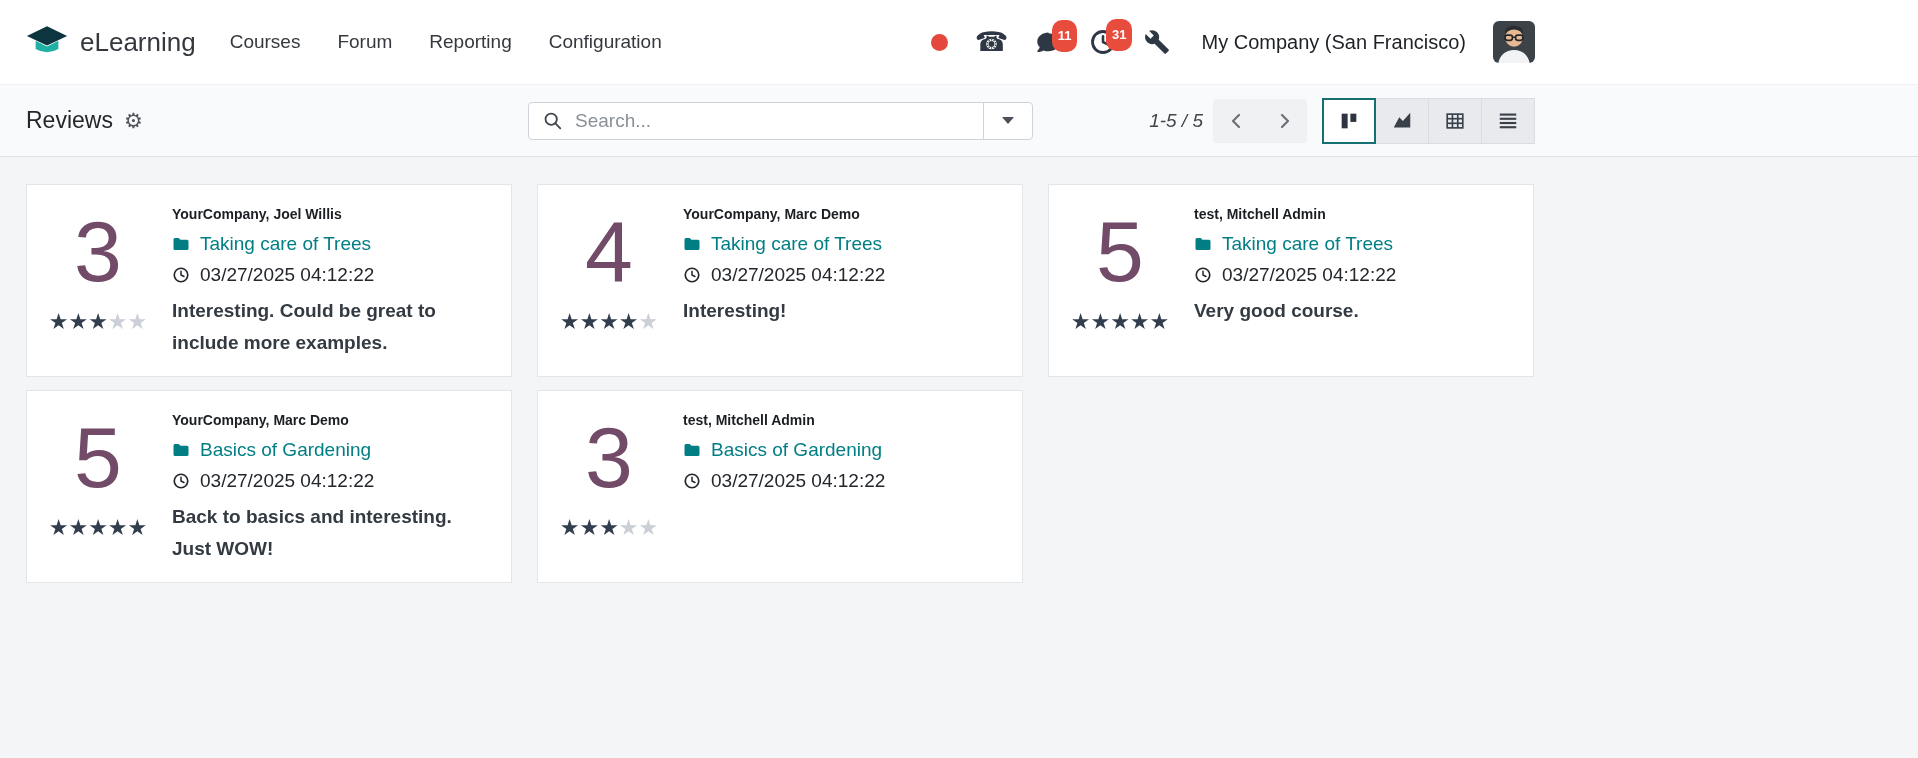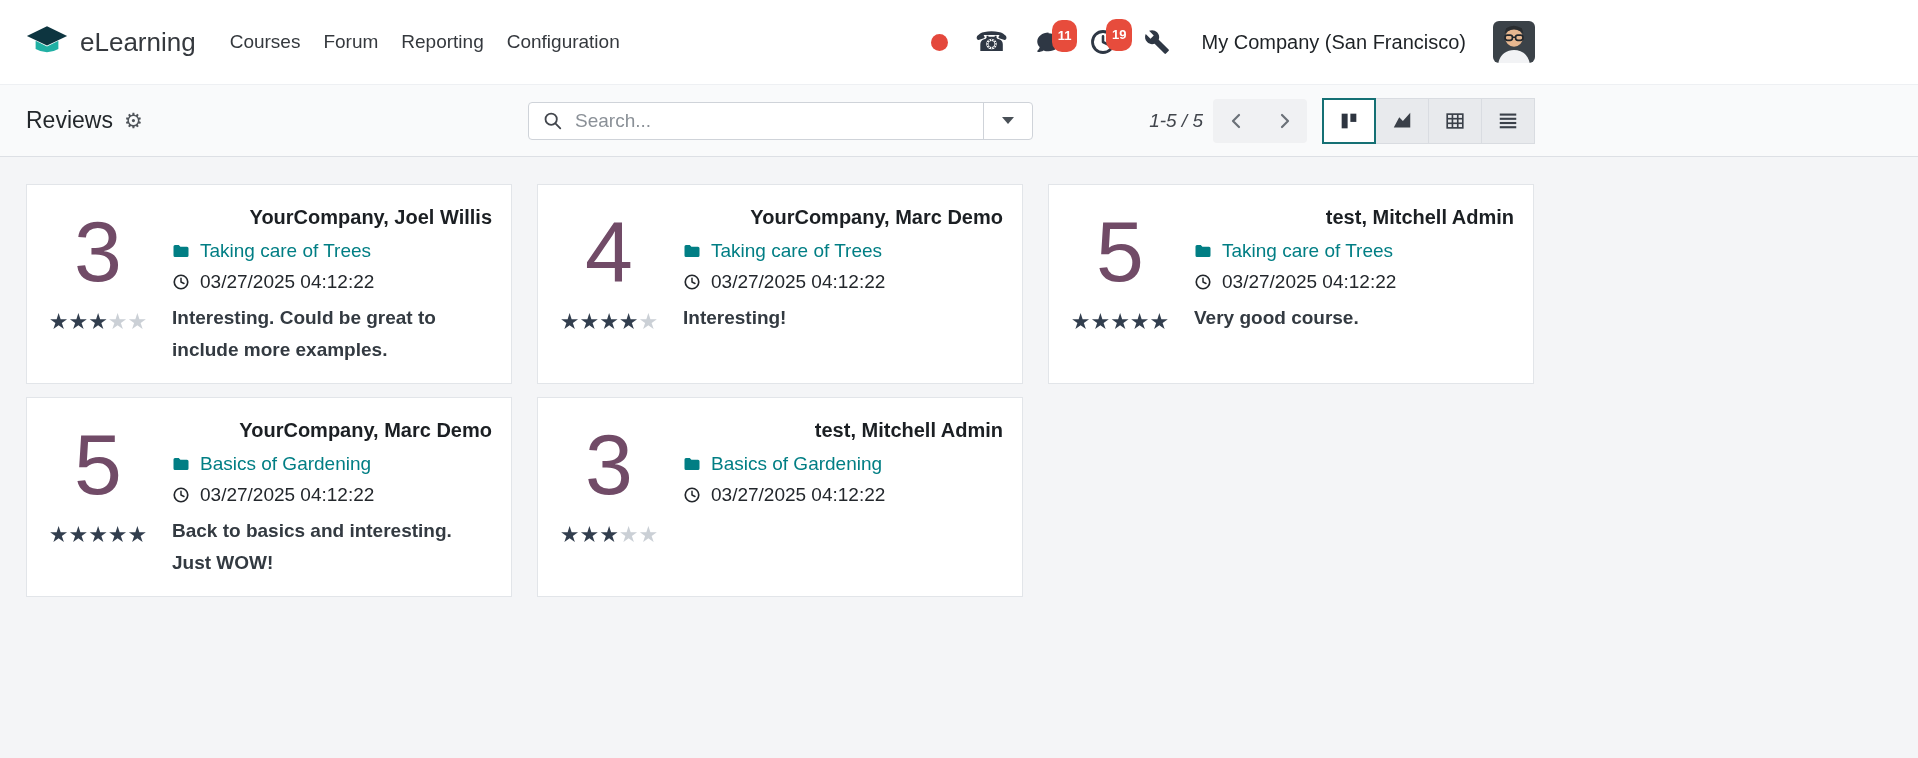--- a/index.html
+++ b/index.html
@@ -11,21 +11,21 @@
     overflow: hidden;
     color: #23272b;
   }
   .container { width: 1561px; padding: 0 26px; }
 
   
   .navbar-row { background: #ffffff; border-bottom: 1px solid #eef0f3; }
   .navbar { display: flex; align-items: center; height: 84px; }
   .brand { display: flex; align-items: center; gap: 12px; cursor: pointer; }
   .brand-name { font-size: 26px; color: #35393e; }
-  .menu { display: flex; gap: 23px; margin-left: 34px; font-size: 19px; color: #35393e; }
+  .menu { display: flex; gap: 37px; margin-left: 34px; font-size: 19px; color: #35393e; }
   .menu-item { cursor: pointer; padding: 6px 0; }
   .systray { margin-left: auto; display: flex; align-items: center; gap: 27px; }
   .systray-item { position: relative; display: inline-flex; align-items: center; justify-content: center; cursor: pointer; }
   .red-dot { width: 17px; height: 17px; border-radius: 50%; background: #e4483c; display: inline-block; }
   .phone-glyph { font-size: 27px; color: #2e3744; line-height: 1; }
   .badge {
     position: absolute; top: -9px; right: -15px;
     background: #e74c3c; color: #fff;
     font-size: 13px; font-weight: 700;
     padding: 8px 6px; border-radius: 10px; line-height: 16px;
@@ -81,21 +81,21 @@
   .card {
     background: #fff; border: 1px solid #e2e5e9;
     padding: 17px 19px; display: flex; gap: 22px; cursor: pointer;
   }
   .card-left { width: 104px; flex: none; display: flex; flex-direction: column; align-items: center; }
   .rating-number { font-size: 86px; line-height: 1.15; color: #714B67; }
   .stars { margin-top: 10px; white-space: nowrap; font-size: 22px; line-height: 1; }
   .star { color: #cbd0d6; }
   .star.filled { color: #323e4e; }
   .card-body { flex: 1; min-width: 0; padding-top: 4px; }
-  .author { font-size: 20px; font-weight: 700; color: #1b1f23; margin-bottom: 11px; text-align: right; }
+  .author { font-size: 14px; font-weight: 700; color: #1b1f23; margin-bottom: 11px; }
   .meta-row { display: flex; align-items: center; gap: 10px; font-size: 19px; margin-bottom: 9px; }
   .course-link { color: #017E84; text-decoration: none; cursor: pointer; }
   .date-text { color: #23272c; }
   .comment { font-size: 19px; color: #333a41; line-height: 1.68; margin-top: 3px; font-weight: bold; }
 </style>
 </head>
 <body>
 
 <header class="navbar-row">
   <div class="container navbar">
@@ -123,21 +123,21 @@
         <svg width="27" height="27" viewBox="0 0 24 24">
           <path fill="#2e3744" d="M12 3C6.5 3 2 6.6 2 11c0 1.9.8 3.6 2.2 5-.3 1.2-1 2.3-1.9 3.1-.2.2-.3.5-.2.8.1.3.4.5.7.5 1.8 0 3.4-.6 4.7-1.4 1.4.5 2.9.8 4.5.8 5.5 0 10-3.6 10-8s-4.5-8-10-8z"></path>
         </svg>
         <span class="badge">11</span>
       </span>
       <span class="systray-item">
         <svg width="28" height="28" viewBox="0 0 24 24">
           <circle cx="12" cy="12" r="9" fill="none" stroke="#2e3744" stroke-width="2.4"></circle>
           <polyline points="12,7 12,12 16,14" fill="none" stroke="#2e3744" stroke-width="2.2" stroke-linecap="round" stroke-linejoin="round"></polyline>
         </svg>
-        <span class="badge">19</span>
+        <span class="badge">31</span>
       </span>
       <span class="systray-item">
         <svg width="26" height="26" viewBox="0 0 24 24">
           <path fill="#2e3744" d="M22.7 19l-9.1-9.1c.9-2.3.4-5-1.5-6.9-2-2-5-2.4-7.4-1.3L9 6 6 9 1.6 4.7C.4 7.1.9 10.1 2.9 12.1c1.9 1.9 4.6 2.4 6.9 1.5l9.1 9.1c.4.4 1 .4 1.4 0l2.3-2.3c.5-.4.5-1.1.1-1.4z"></path>
         </svg>
       </span>
       <span class="company-name">My Company (San Francisco)</span>
       <span class="avatar">
         <svg width="42" height="42" viewBox="0 0 40 40">
           <rect width="40" height="40" fill="#3b4248"></rect>

